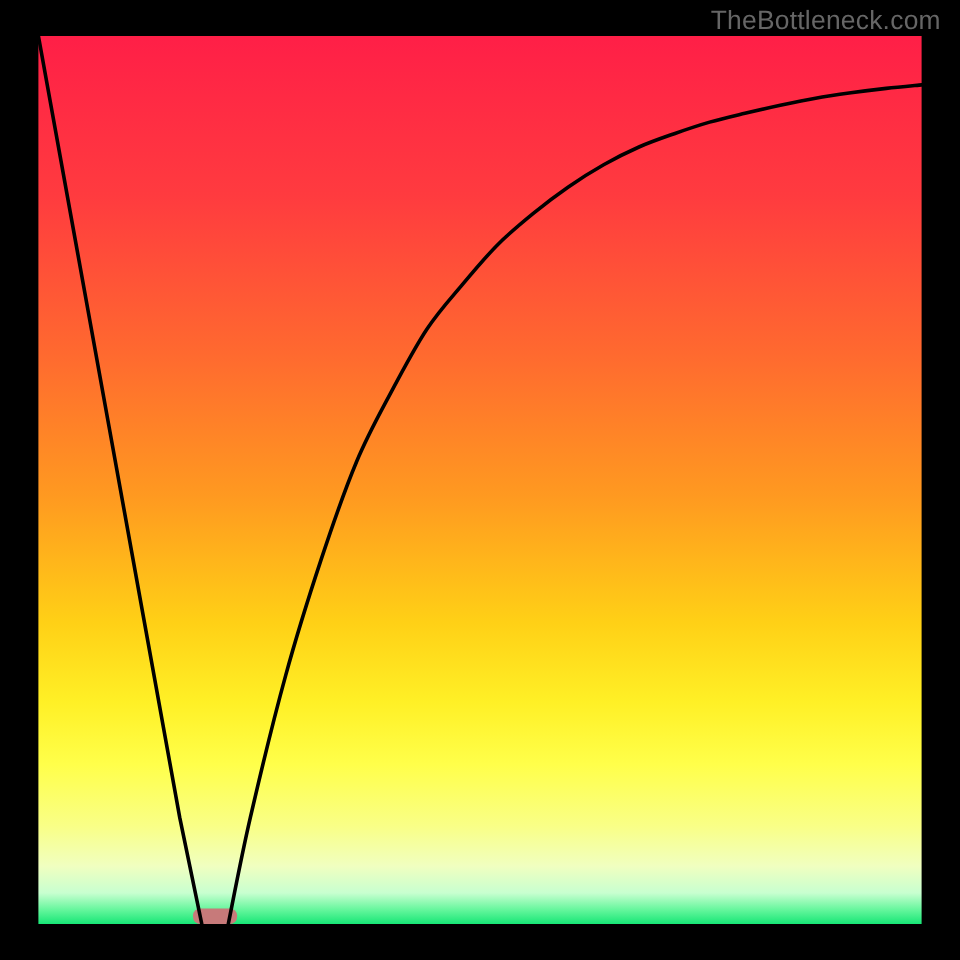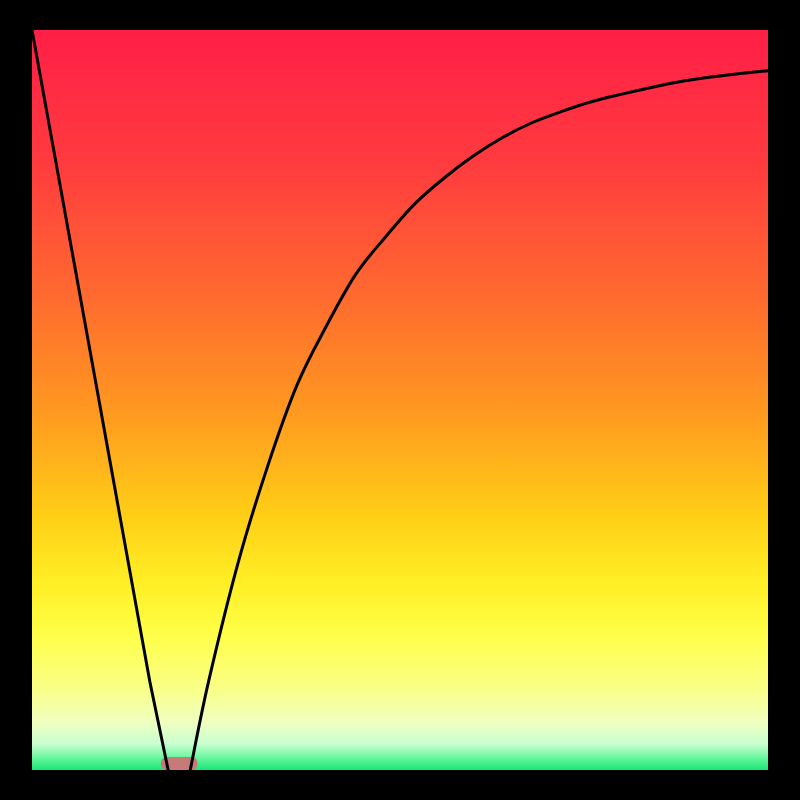--- a/index.html
+++ b/index.html
@@ -28,20 +28,21 @@
     user-select: none;
   }
   svg {
     display: block;
   }
 </style>
 </head>
 <body>
 
 <div class="frame">
+  <div class="watermark">TheBottleneck.com</div>
   <svg id="chart-svg" width="800" height="800" viewBox="0 0 800 800">
     <defs>
       <linearGradient id="bg-grad" x1="0" y1="0" x2="0" y2="1">
           <stop offset="0%" stop-color="#ff1f47"></stop>
           <stop offset="18%" stop-color="#ff3b3f"></stop>
           <stop offset="36%" stop-color="#ff6a2f"></stop>
           <stop offset="52%" stop-color="#ff9a20"></stop>
           <stop offset="66%" stop-color="#ffd016"></stop>
           <stop offset="75%" stop-color="#fff026"></stop>
           <stop offset="82%" stop-color="#ffff4a"></stop>

